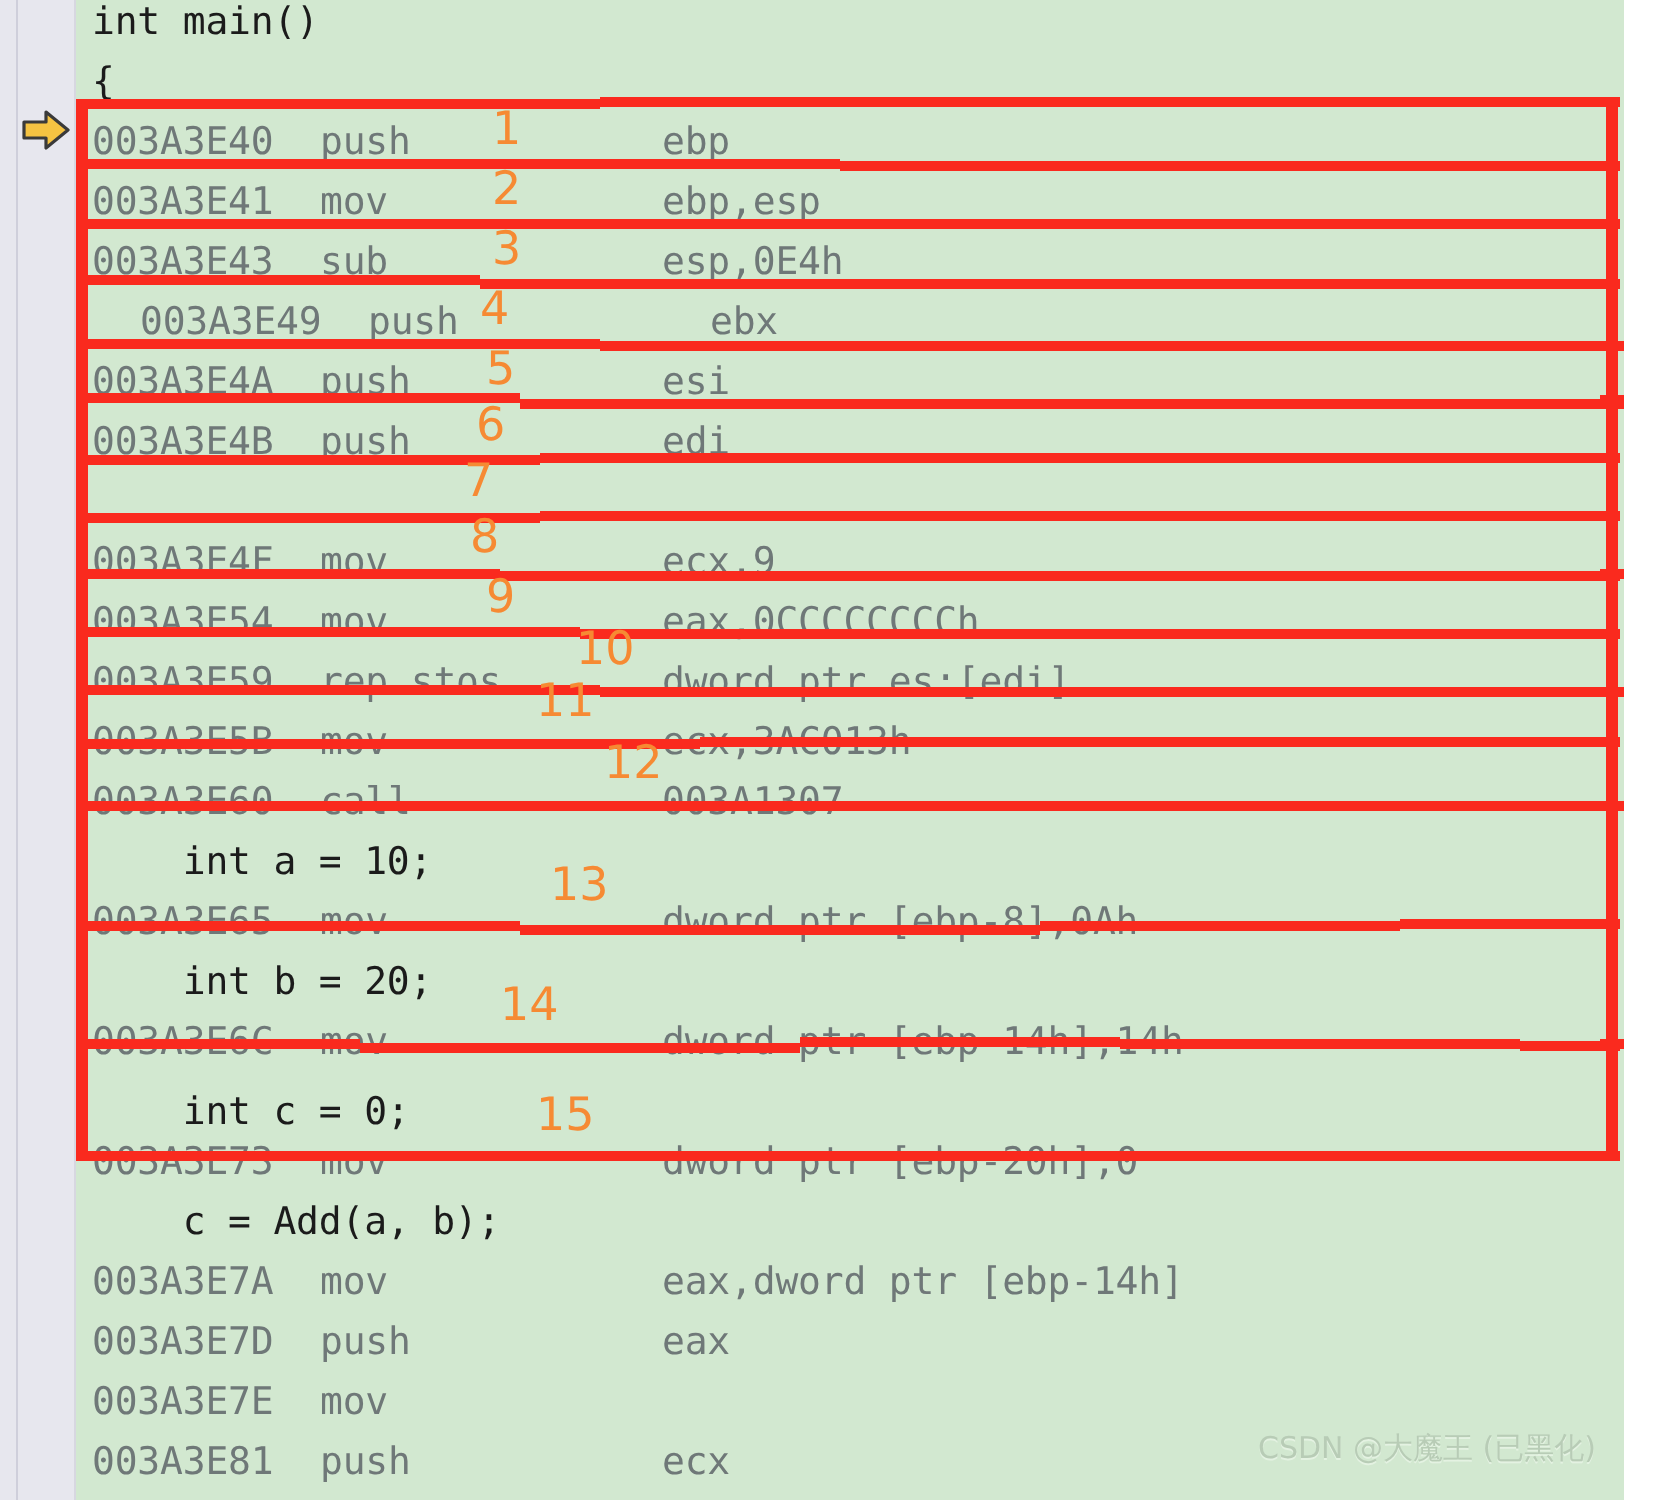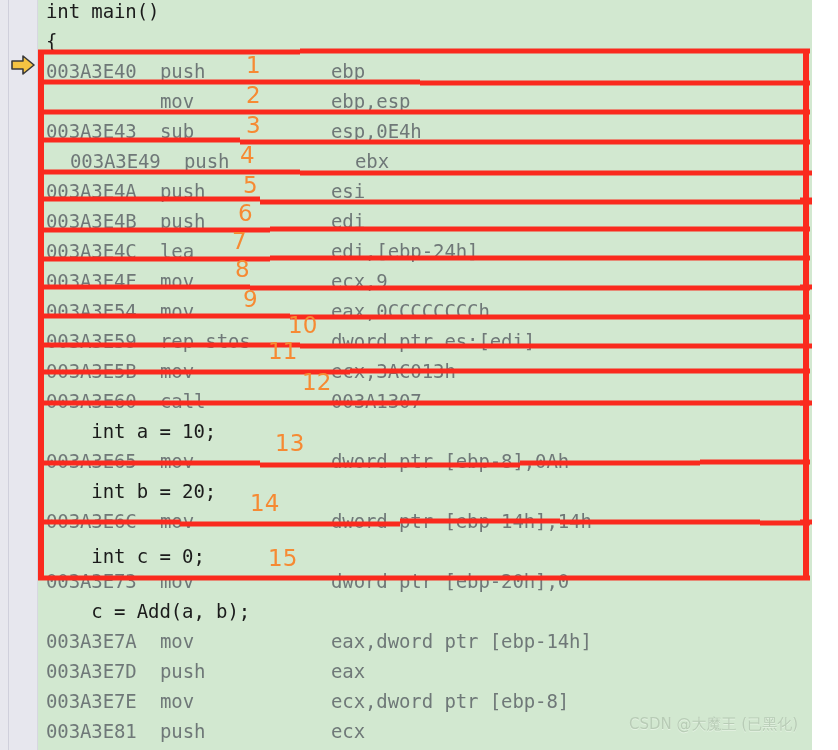--- a/index.html
+++ b/index.html
@@ -113,41 +113,40 @@
   <div class="exec-arrow">
     <svg width="24" height="22" viewBox="0 0 24 22">
       <path d="M1 7 L12 7 L12 2 L23 11 L12 20 L12 15 L1 15 Z" fill="#f5c342" stroke="#3a3a3a" stroke-width="1.6" stroke-linejoin="round"></path>
     </svg>
   </div>
 
   <div class="code-surface" id="code-surface">
       <div class="line" style="top: -4px; width: 800px;"><span class="srcline">int main()</span></div>
       <div class="line" style="top: 26px; width: 800px;"><span class="srcline">{</span></div>
       <div class="line" style="top: 56px; width: 800px;"><span class="addr">003A3E40</span><span class="mnem">push</span><span class="oper">ebp</span></div>
-      <div class="line" style="top: 86px; width: 800px;"><span class="mnem">mov</span><span class="oper">ebp,esp</span></div>
+      <div class="line" style="top: 86px; width: 800px;"><span class="addr">003A3E41</span><span class="mnem">mov</span><span class="oper">ebp,esp</span></div>
       <div class="line" style="top: 116px; width: 800px;"><span class="addr">003A3E43</span><span class="mnem">sub</span><span class="oper">esp,0E4h</span></div>
       <div class="line" style="top: 146px; width: 800px; margin-left: 24px;"><span class="addr">003A3E49</span><span class="mnem">push</span><span class="oper">ebx</span></div>
       <div class="line" style="top: 176px; width: 800px;"><span class="addr">003A3E4A</span><span class="mnem">push</span><span class="oper">esi</span></div>
       <div class="line" style="top: 206px; width: 800px;"><span class="addr">003A3E4B</span><span class="mnem">push</span><span class="oper">edi</span></div>
-      <div class="line" style="top: 236px; width: 800px;"><span class="addr">003A3E4C</span><span class="mnem">lea</span><span class="oper">edi,[ebp-24h]</span></div>
       <div class="line" style="top: 266px; width: 800px;"><span class="addr">003A3E4F</span><span class="mnem">mov</span><span class="oper">ecx,9</span></div>
       <div class="line" style="top: 296px; width: 800px;"><span class="addr">003A3E54</span><span class="mnem">mov</span><span class="oper">eax,0CCCCCCCCh</span></div>
       <div class="line" style="top: 326px; width: 800px;"><span class="addr">003A3E59</span><span class="mnem">rep stos</span><span class="oper">dword ptr es:[edi]</span></div>
       <div class="line" style="top: 356px; width: 800px;"><span class="addr">003A3E5B</span><span class="mnem">mov</span><span class="oper">ecx,3AC013h</span></div>
       <div class="line" style="top: 386px; width: 800px;"><span class="addr">003A3E60</span><span class="mnem">call</span><span class="oper">003A1307</span></div>
       <div class="line" style="top: 416px; width: 800px;"><span class="srcline">    int a = 10;</span></div>
       <div class="line" style="top: 446px; width: 800px;"><span class="addr">003A3E65</span><span class="mnem">mov</span><span class="oper">dword ptr [ebp-8],0Ah</span></div>
       <div class="line" style="top: 476px; width: 800px;"><span class="srcline">    int b = 20;</span></div>
       <div class="line" style="top: 506px; width: 800px;"><span class="addr">003A3E6C</span><span class="mnem">mov</span><span class="oper">dword ptr [ebp-14h],14h</span></div>
       <div class="line" style="top: 541px; width: 800px;"><span class="srcline">    int c = 0;</span></div>
       <div class="line" style="top: 566px; width: 800px;"><span class="addr">003A3E73</span><span class="mnem">mov</span><span class="oper">dword ptr [ebp-20h],0</span></div>
       <div class="line" style="top: 596px; width: 800px;"><span class="srcline">    c = Add(a, b);</span></div>
       <div class="line" style="top: 626px; width: 800px;"><span class="addr">003A3E7A</span><span class="mnem">mov</span><span class="oper">eax,dword ptr [ebp-14h]</span></div>
       <div class="line" style="top: 656px; width: 800px;"><span class="addr">003A3E7D</span><span class="mnem">push</span><span class="oper">eax</span></div>
-      <div class="line" style="top: 686px; width: 800px;"><span class="addr">003A3E7E</span><span class="mnem">mov</span><span class="oper">ecx,dword ptr [ebp-8]</span></div>
+      <div class="line" style="top: 686px; width: 800px;"><span class="addr">003A3E7E</span><span class="mnem">mov</span></div>
       <div class="line" style="top: 716px; width: 800px;"><span class="addr">003A3E81</span><span class="mnem">push</span><span class="oper">ecx</span></div>
       <div class="line" style="top: 746px; width: 800px;"><span class="addr">003A3E82</span><span class="mnem">call</span><span class="oper">003A13CA</span></div>
     </div>
 
   <svg class="anno" id="anno-svg" width="838" height="750" viewBox="0 0 838 750">
       <line x1="41" y1="50" x2="41" y2="580" stroke="#fa2a1e" stroke-width="6" stroke-linecap="butt"></line>
       <line x1="806" y1="50" x2="806" y2="580" stroke="#fa2a1e" stroke-width="6" stroke-linecap="butt"></line>
       <line x1="38" y1="52" x2="300" y2="52" stroke="#fa2a1e" stroke-width="5" stroke-linecap="butt"></line>
       <line x1="300" y1="51" x2="810" y2="51" stroke="#fa2a1e" stroke-width="5" stroke-linecap="butt"></line>
       <line x1="38" y1="82" x2="420" y2="82" stroke="#fa2a1e" stroke-width="5" stroke-linecap="butt"></line>

